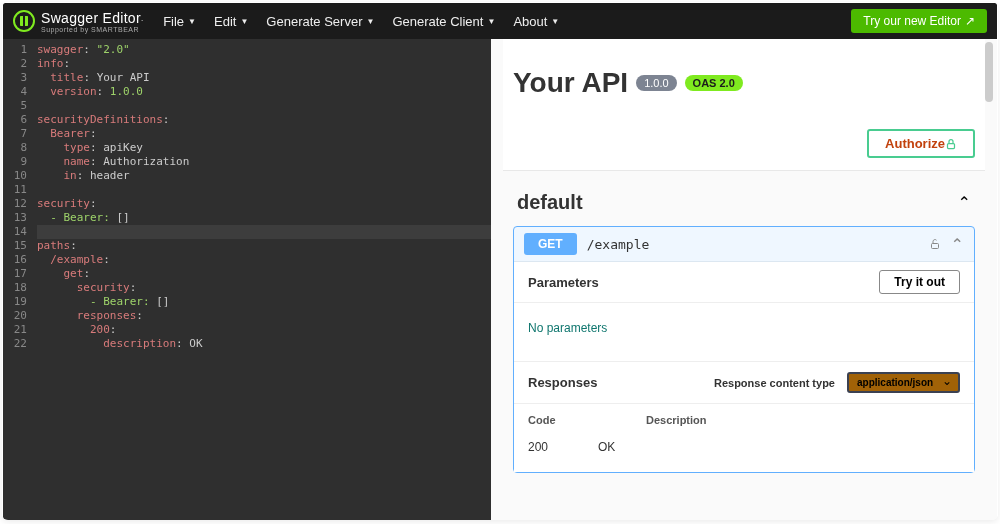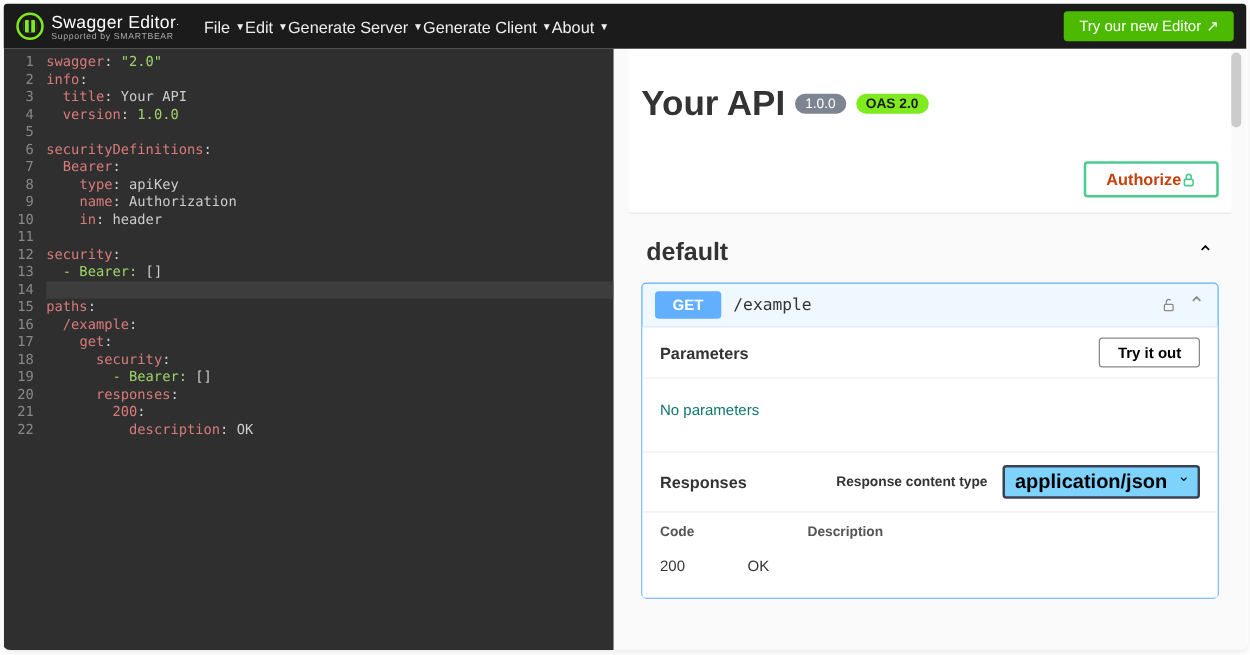--- a/index.html
+++ b/index.html
@@ -7,21 +7,21 @@
 .app { display: flex; flex-direction: column; height: 524px; border: 1px solid #fff; }
 .topbar { background: #1b1b1b; height: 36px; display: flex; align-items: center; padding: 16px 10px; color: #fff; }
 .logo-wrap { display: flex; align-items: center; gap: 6px; margin-right: 20px; }
 .logo-ring { width: 22px; height: 22px; border: 2px solid #7fea1f; border-radius: 50%; display: flex; align-items: center; justify-content: center; }
 .logo-inner { width: 10px; height: 10px; background: #7fea1f; border-radius: 2px; display: flex; }
 .logo-inner::before, .logo-inner::after { content: ""; flex: 1; border-left: 1px solid #1b1b1b; border-right: 1px solid #1b1b1b; }
 .logo-txt { display: flex; flex-direction: column; line-height: 1; }
 .logo-main { font-size: 14px; font-weight: 500; letter-spacing: .3px; }
 .logo-tm { font-size: 8px; position: relative; top: -2px; }
 .logo-sub { font-size: 7px; color: #aaa; letter-spacing: .5px; }
-.menu { display: flex; font-size: 13px; }
+.menu { display: flex; gap: 18px; font-size: 13px; }
 .menu-item { display: flex; align-items: center; gap: 4px; cursor: pointer; color: #eee; }
 .caret { font-size: 8px; }
 .top-spacer { flex: 1; }
 .try-btn { background: #4cba00; color: #fff; border: none; padding: 5px 12px; font-size: 12px; border-radius: 3px; cursor: pointer; display: flex; align-items: center; gap: 4px; }
 .main { display: flex; flex: 1; overflow: hidden; }
 .editor { width: 488px; background: #2f2f2f; color: #ccc; font-family: Menlo, Consolas, monospace; font-size: 11px; display: flex; overflow: hidden; }
 .gutter { width: 34px; text-align: right; color: #888; padding-top: 4px; }
 .gutter div { height: 14px; line-height: 14px; padding-right: 10px; }
 .code { flex: 1; padding-top: 4px; }
 .code-line { height: 14px; line-height: 14px; white-space: pre; }
@@ -47,21 +47,21 @@
 .path { font-family: Menlo, Consolas, monospace; font-size: 13px; color: #333; flex: 1; }
 .op-icons { display: flex; align-items: center; gap: 10px; color: #888; }
 .op-body { background: #fff; border-top: 1px solid #dce7f1; }
 .param-head { display: flex; align-items: center; justify-content: space-between; padding: 8px 14px; border-bottom: 1px solid #eee; }
 .h-lbl { font-size: 13px; font-weight: 700; color: #333; }
 .tryit { border: 1px solid #888; background: #fff; padding: 4px 14px; font-size: 12px; font-weight: 700; border-radius: 3px; cursor: pointer; }
 .no-params { padding: 18px 14px 26px 14px; font-size: 12px; color: #0f766e; border-bottom: 1px solid #eee; }
 .resp-head { display: flex; align-items: center; padding: 10px 14px; gap: 12px; border-bottom: 1px solid #eee; }
 .resp-head .h-lbl { flex: 1; }
 .rct-lbl { font-size: 11px; font-weight: 700; color: #333; }
-.rct-sel { border: 2px solid #3b4151; padding: 3px 24px 3px 8px; font-size: 16px; font-weight: 700; border-radius: 3px; background: #7dd3fc; appearance: none; position: relative; }
+.rct-sel { border: 2px solid #3b4151; padding: 3px 24px 3px 8px; font-size: 10px; font-weight: 700; border-radius: 3px; background: #a16207; appearance: none; position: relative; }
 .sel-wrap { position: relative; }
 .sel-wrap::after { content: "⌄"; position: absolute; right: 8px; top: 2px; font-size: 12px; pointer-events: none; }
 .resp-table { padding: 0 14px 12px 14px; }
 .resp-th { display: flex; font-size: 11px; font-weight: 700; color: #555; padding: 10px 0 8px 0; gap: 48px; }
 .resp-th .c1 { width: 70px; }
 .resp-row { display: flex; font-size: 12px; color: #333; padding: 6px 0; }
 .resp-row .c1 { width: 70px; }
 .chev { font-size: 16px; }
 .lock { width: 12px; height: 12px; }
 .shadow { box-shadow: 0 2px 6px rgba(0,0,0,.08); border-radius: 6px; overflow: hidden; margin: 2px; height: 518px; position: relative; }

